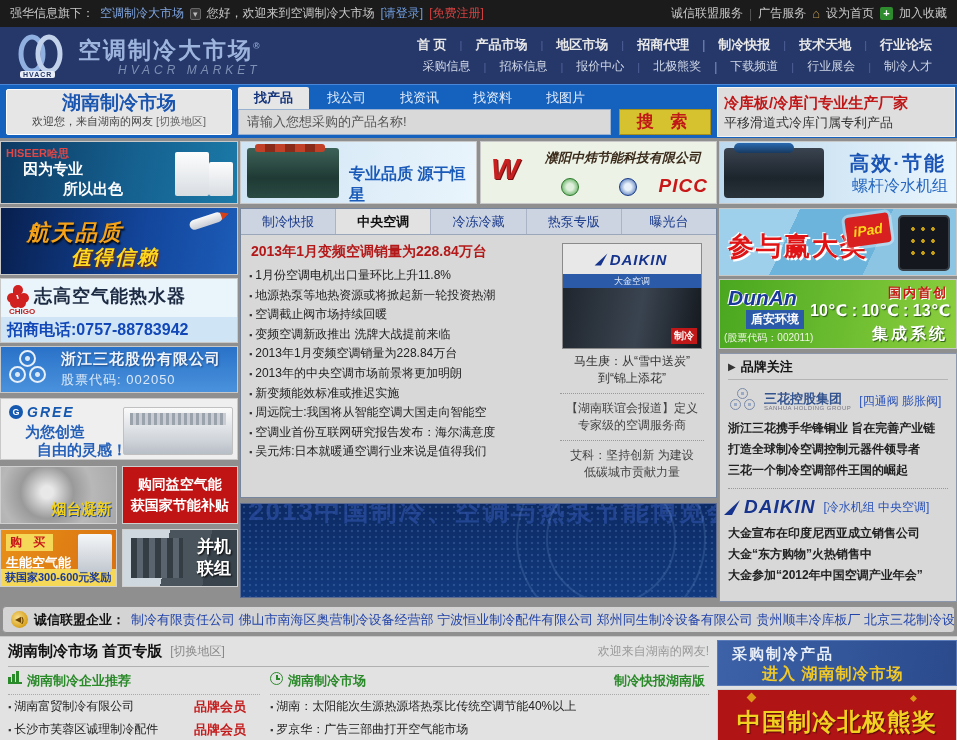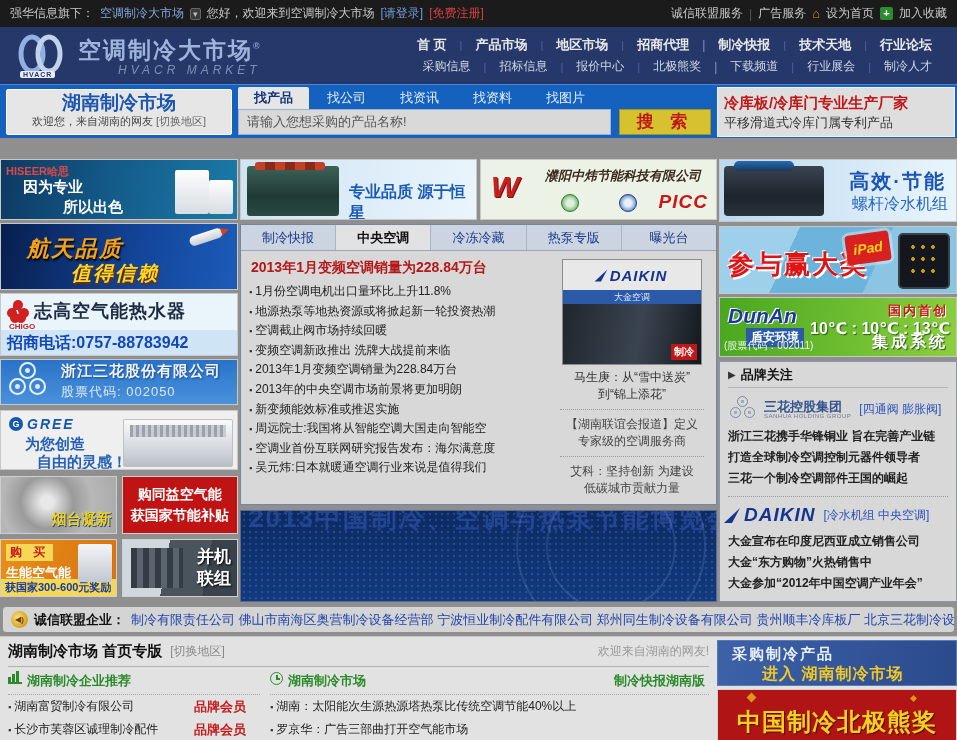--- a/index.html
+++ b/index.html
@@ -60,21 +60,21 @@
   .s-input::placeholder { color:#555; }
   .s-btn { width:92px; margin-left:8px; background:#d6c12e; border:1px solid #a8921a; color:#c01818;
            font-size:17px; font-weight:bold; text-align:center; line-height:24px; letter-spacing:6px;
            cursor:pointer; }
   .cold-bn { width:238px; height:50px; background:#dedede; border:1px solid #f2f2f2; padding:4px 6px;
              cursor:pointer; }
   .cold-bn .c1 { color:#c01818; font-size:15px; font-weight:bold; line-height:21px; white-space:nowrap; }
   .cold-bn .c2 { color:#333; font-size:13px; line-height:19px; white-space:nowrap; }
 
   
-  .main { display:flex; gap:2px; padding-top:21px; height:464px;justify-content:space-between; }
+  .main { display:flex; gap:2px; padding-top:3px; height:464px;justify-content:space-between; }
   .colL { width:238px; display:flex; flex-direction:column; }
   .colC { width:477px; display:flex; flex-direction:column; }
   .colR { width:238px; display:flex; flex-direction:column; }
   .ad { cursor:pointer; position:relative; overflow:hidden; border:1px solid #c8c8c8; }
 
   
   .b-hiseer { height:63px; margin-bottom:3px; background:linear-gradient(100deg,#0d3a63,#15608f 55%,#1b7aa8); }
   .b-hiseer .hs-brand { position:absolute; left:5px; top:4px; color:#e04848; font-size:11px; font-weight:bold; }
   .b-hiseer .hs1 { position:absolute; left:22px; top:18px; color:#fff; font-size:15px; font-weight:bold; }
   .b-hiseer .hs2 { position:absolute; left:62px; top:38px; color:#fff; font-size:15px; font-weight:bold; }
@@ -209,21 +209,21 @@
   .prize-t { position:absolute; left:8px; top:20px; color:#e01414; font-size:26px; font-weight:bold;
              letter-spacing:2px; text-shadow:2px 2px 0 #fff,-1px -1px 0 #fff; }
   .prize-star { position:absolute; right:66px; top:6px; width:44px; height:30px; background:#d82020;
                 border-radius:4px; transform:rotate(-8deg); box-shadow:0 0 0 3px rgba(255,255,255,.35); }
   .prize-star span { display:block; text-align:center; color:#ffd818; font-size:14px; font-weight:bold;
                 font-style:italic; line-height:30px; }
   .prize-pad { position:absolute; right:6px; top:6px; width:52px; height:56px; background:#14181e;
                border:2px solid #3a4048; border-radius:5px; }
   .prize-pad:before { content:""; position:absolute; inset:6px 8px;
                background:radial-gradient(#c8a018 1.5px,transparent 2px); background-size:10px 12px; }
-  .b-dunan { height:60px; margin-bottom:4px; background:linear-gradient(100deg,#49a71f,#8ccf3f); }
+  .b-dunan { height:70px; margin-bottom:4px; background:linear-gradient(100deg,#49a71f,#8ccf3f); }
   .dn-brand { position:absolute; left:8px; top:6px; color:#1a3a9a; font-size:21px; font-weight:bold;
               font-style:italic; text-shadow:1px 1px 0 #fff,-1px -1px 0 #fff; }
   .dn-name { position:absolute; left:26px; top:30px; background:#2a5aa8; color:#fff; font-size:12px;
              font-weight:bold; padding:1px 5px; }
   .dn-stock { position:absolute; left:4px; bottom:3px; color:#eef6e4; font-size:10px; }
   .dn-tag { position:absolute; right:8px; top:4px; color:#c81818; font-size:13px; font-weight:bold;
             text-shadow:1px 1px 0 #fff; letter-spacing:2px; }
   .dn-temps { position:absolute; right:6px; top:21px; color:#fff; font-size:16px; font-weight:bold;
               text-shadow:1px 1px 1px #2a5a10; }
   .dn-sub { position:absolute; right:8px; bottom:3px; color:#fff; font-size:16px; font-weight:bold;

